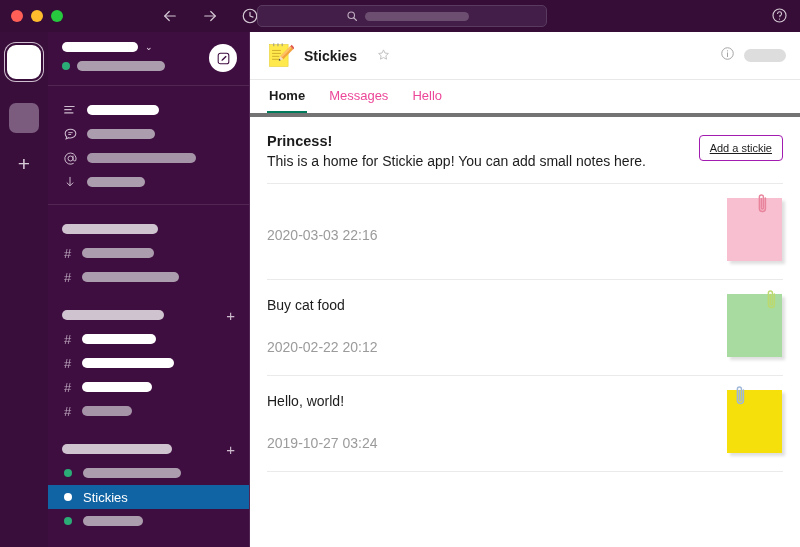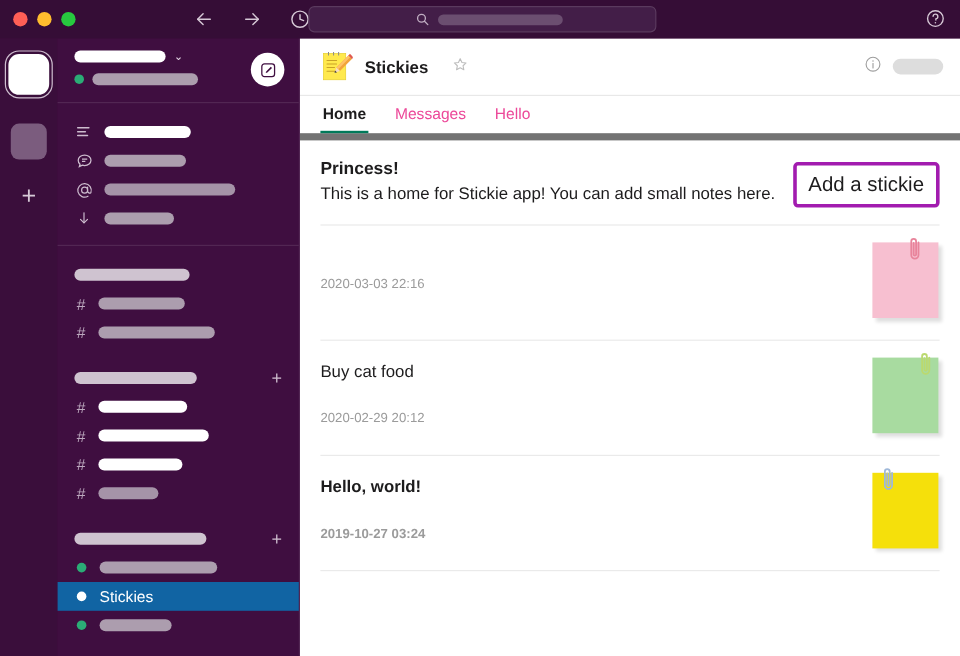--- a/index.html
+++ b/index.html
@@ -131,55 +131,55 @@
   .app-title { font-size: 14px; font-weight: bold; color: #1D1C1D; margin-left: 10px; }
   .star-ico { color: #BDBDBD; margin-left: 20px; }
   .hdr-right { margin-left: auto; display: flex; align-items: center; gap: 9px; }
   .info-ico { color: #9E9E9E; }
   .hdr-redact { width: 42px; height: 13px; border-radius: 7px; background: #DDDDDD; }
 
   .tabs {
     height: 37px; flex: 0 0 37px;
     display: flex; align-items: stretch;
     padding: 0 0 0 17px;
-    border-bottom: 6px solid #737373;
+    border-bottom: 4px solid #737373;
   }
   .tab {
     display: flex; align-items: center;
     font-size: 13px; color: #ec4899;
     padding: 0 2px; margin-right: 20px;
     border-bottom: 2px solid transparent;
   }
   .tab.active { color: #1D1C1D; font-weight: bold; border-bottom-color: #007a5a; }
 
   .content { flex: 1; overflow: hidden; }
   .welcome {
     padding: 16px 17px 14px 17px;
     display: flex; align-items: flex-start;
     border-bottom: 1px solid #EAEAEA;
     margin: 0 17px 0 17px; padding-left: 0; padding-right: 0;
   }
   .welcome-txt { flex: 1; }
   .welcome-title { font-size: 14.5px; font-weight: bold; color: #1D1C1D; margin-bottom: 4px; }
   .welcome-sub { font-size: 14px; color: #1D1C1D; }
   .add-btn {
-    font-size: 17px; color: #1D1C1D;
-    background: #ffffff; border: 3px solid #a21caf; border-radius: 4px;
-    padding: 6px 10px; white-space: nowrap; margin-top: 2px;
+    font-size: 11px; color: #1D1C1D;
+    background: #ffffff; border: 1px solid #a21caf; border-radius: 4px;
+    padding: 6px 10px; white-space: nowrap; margin-top: 2px; text-decoration: underline;
   }
 
   .stickie-row {
     display: flex; align-items: flex-start;
     margin: 0 17px; padding: 14px 0 15px 0;
     border-bottom: 1px solid #EAEAEA;
     min-height: 96px;
   }
   .stickie-main { flex: 1; padding-top: 3px; }
   .stickie-text { font-size: 14px; color: #1D1C1D; }
-  .stickie-time { font-size: 11px; color: #9B9B9B; margin-top: 26px; }
+  .stickie-time { font-size: 14px; color: #9B9B9B; margin-top: 26px; }
   .note { position: relative; width: 55px; height: 63px; flex: 0 0 55px; margin-right: 1px; }
   .note-paper {
     position: absolute; inset: 0;
     box-shadow: 3px 3px 3px rgba(0,0,0,0.13);
   }
   .note-clip { position: absolute; width: 12px; height: 22px; }
   .note-clip svg { display: block; }
 </style>
 </head>
 <body>
@@ -430,32 +430,32 @@
                 <div class="note-clip" style="left: 30px; top: -6px;">
                   <svg width="12" height="24" viewBox="0 0 12 24" fill="none" stroke="#E8849B" stroke-width="1.5" stroke-linecap="round">
                     <path d="M8.4 6v10.5a3 3 0 0 1-6 0V5a2 2 0 0 1 4 0v11a1 1 0 0 1-2 0V6.5"></path>
                   </svg>
                 </div>
               </div>
             </div>
             <div class="stickie-row">
               <div class="stickie-main">
                 <div class="stickie-text">Buy cat food</div>
-                <div class="stickie-time">2020-02-29 20:12</div>
+                <div class="stickie-time">2020-02-22 20:12</div>
               </div>
               <div class="note">
                 <div class="note-paper" style="background: rgb(168, 219, 160);"></div>
                 <div class="note-clip" style="left: 39px; top: -6px;">
                   <svg width="12" height="24" viewBox="0 0 12 24" fill="none" stroke="#BBD96F" stroke-width="1.5" stroke-linecap="round">
                     <path d="M8.4 6v10.5a3 3 0 0 1-6 0V5a2 2 0 0 1 4 0v11a1 1 0 0 1-2 0V6.5"></path>
                   </svg>
                 </div>
               </div>
             </div>
-            <div class="stickie-row" style="border-bottom: 1px solid rgb(234, 234, 234); font-weight: bold;">
+            <div class="stickie-row" style="border-bottom: 1px solid rgb(234, 234, 234);">
               <div class="stickie-main">
                 <div class="stickie-text">Hello, world!</div>
                 <div class="stickie-time">2019-10-27 03:24</div>
               </div>
               <div class="note">
                 <div class="note-paper" style="background: rgb(245, 224, 11);"></div>
                 <div class="note-clip" style="left: 8px; top: -6px;">
                   <svg width="12" height="24" viewBox="0 0 12 24" fill="none" stroke="#9FB8D9" stroke-width="1.5" stroke-linecap="round">
                     <path d="M8.4 6v10.5a3 3 0 0 1-6 0V5a2 2 0 0 1 4 0v11a1 1 0 0 1-2 0V6.5"></path>
                   </svg>

